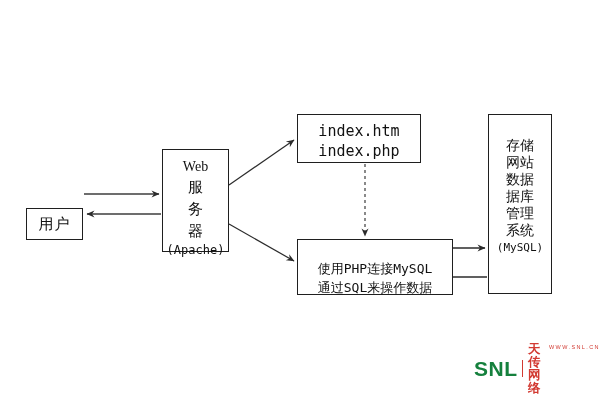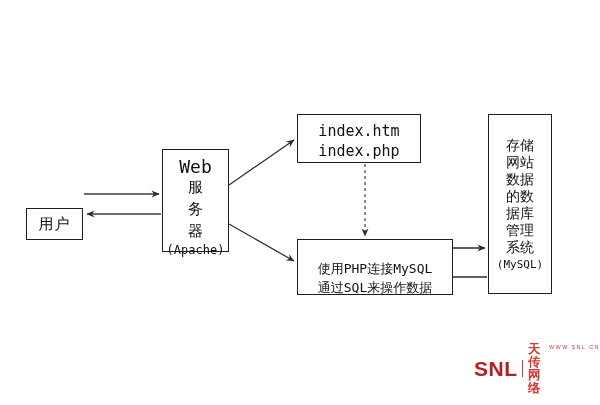--- a/index.html
+++ b/index.html
@@ -34,21 +34,21 @@
   .node-user {
     left: 26px; top: 189px; width: 57px; height: 32px;
     justify-content: center;
     font-size: 15px; letter-spacing: 1px; margin-top: 19px;
   }
   .node-web {
     left: 162px; top: 149px; width: 67px; height: 103px;
     padding-top: 7px;
   }
   .node-web .zh { font-size: 15px; line-height: 22px; }
-  .node-web .en { font-size: 18px; line-height: 19px; }
+  .node-web .en { font-size: 14px; line-height: 19px; font-family: Liberation Serif, serif; }
   .node-web .apache { font-size: 12px; line-height: 17px; }
 
   .node-index {
     left: 297px; top: 114px; width: 124px; height: 49px;
     padding-top: 6px;
     font-size: 15px;
   }
   .node-index .ln { line-height: 20px; }
 
   .node-php {
@@ -144,29 +144,28 @@
 
   <div class="node node-php">
     <div class="ln">使用PHP连接MySQL</div>
     <div class="ln">通过SQL来操作数据</div>
   </div>
 
   <div class="node node-db">
     <div class="ln">存储</div>
     <div class="ln">网站</div>
     <div class="ln">数据</div>
-    <div class="ln">的数</div>
     <div class="ln">据库</div>
     <div class="ln">管理</div>
     <div class="ln">系统</div>
     <div class="ln mysql">(MySQL)</div>
   </div>
 
   <div class="logo">
-    <span class="wordmark" style="color: #b91c1c;">SNL</span>
+    <span class="wordmark" style="color: #15803d;">SNL</span>
     <span class="divider" style="background: rgb(210, 58, 50);"></span>
     <span class="stack">
       <span class="brand" style="color: rgb(210, 58, 50);">天传网络</span>
       <span class="tagline" style="color: rgb(210, 58, 50);">WWW.SNL.CN</span>
     </span>
   </div>
 
 </div>
 
 </body></html>

